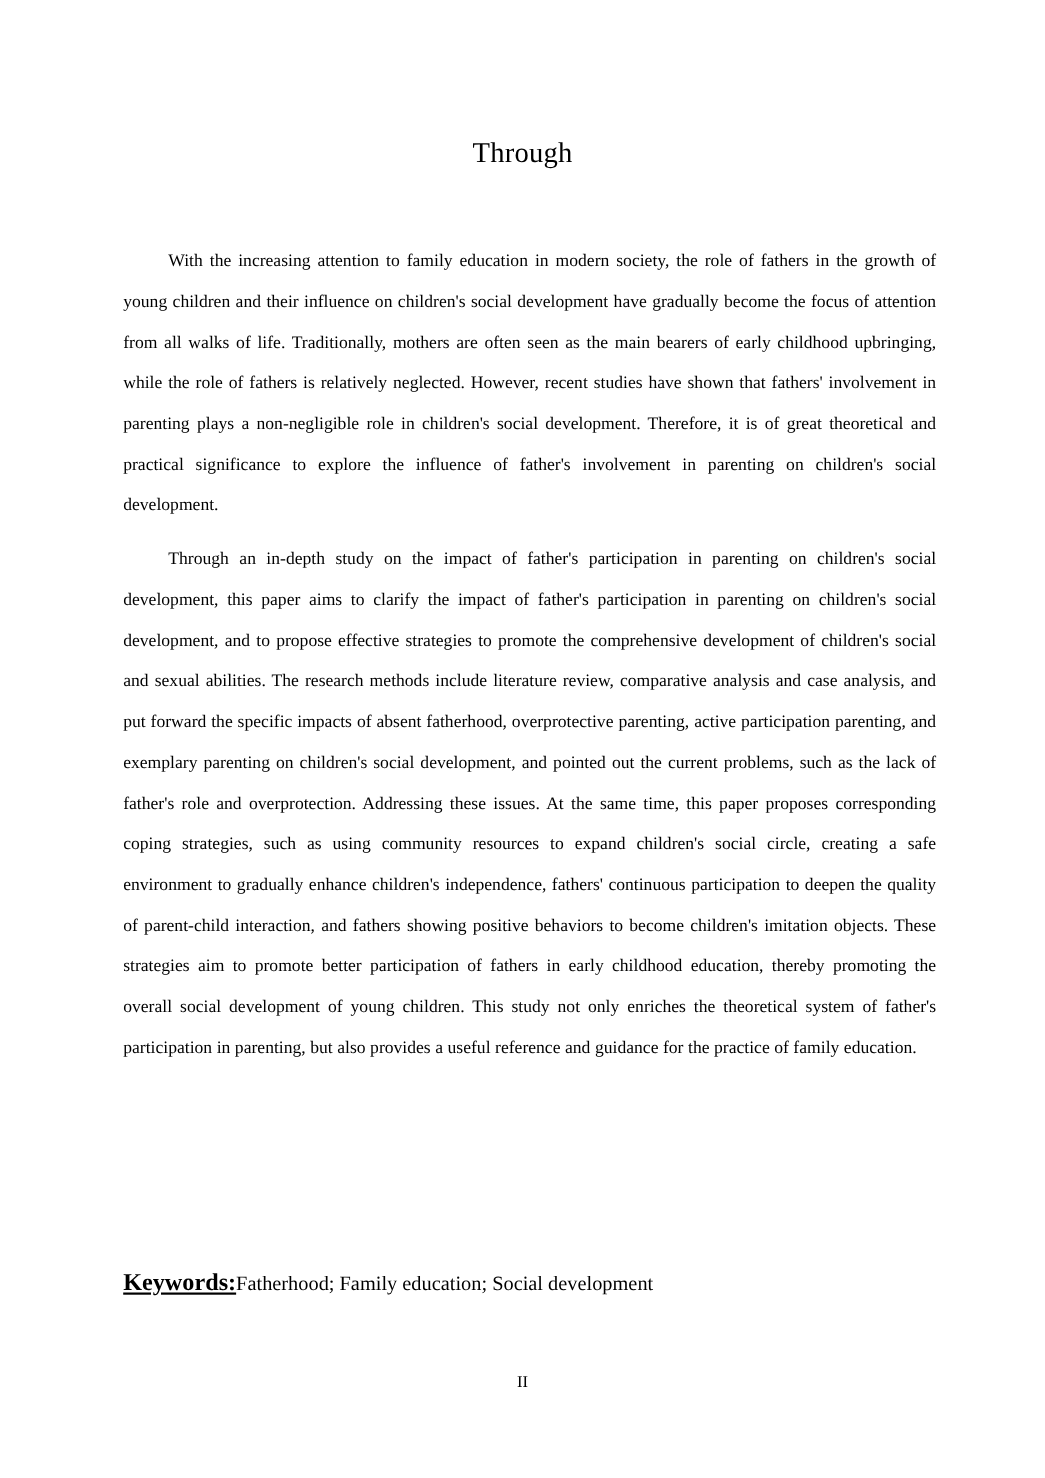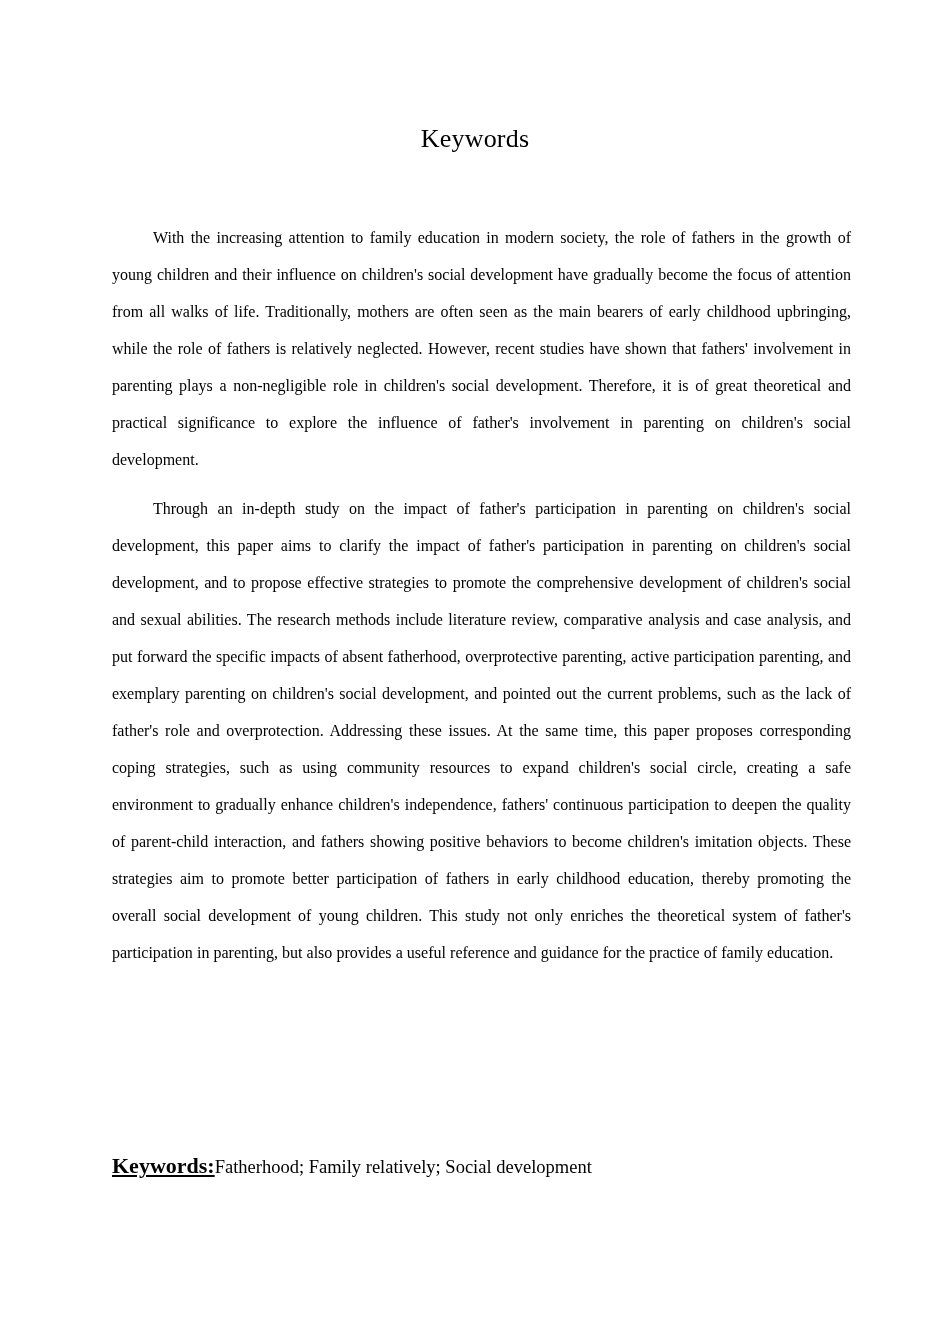--- a/index.html
+++ b/index.html
@@ -88,25 +88,26 @@
     font-size: 15px;
     line-height: 20px;
     font-weight: 400;
   }
 </style>
 </head>
 <body>
 
 <div class="page">
 
-  <div class="doc-title">Keywords</div>
+  <div class="doc-title">Through</div>
 
   <div class="body-area">
     <p class="para">With the increasing attention to family education in modern society, the role of fathers in the growth of young children and their influence on children's social development have gradually become the focus of attention from all walks of life. Traditionally, mothers are often seen as the main bearers of early childhood upbringing, while the role of fathers is relatively neglected. However, recent studies have shown that fathers' involvement in parenting plays a non-negligible role in children's social development. Therefore, it is of great theoretical and practical significance to explore the influence of father's involvement in parenting on children's social development.</p>
     <p class="para">Through an in-depth study on the impact of father's participation in parenting on children's social development, this paper aims to clarify the impact of father's participation in parenting on children's social development, and to propose effective strategies to promote the comprehensive development of children's social and sexual abilities. The research methods include literature review, comparative analysis and case analysis, and put forward the specific impacts of absent fatherhood, overprotective parenting, active participation parenting, and exemplary parenting on children's social development, and pointed out the current problems, such as the lack of father's role and overprotection. Addressing these issues. At the same time, this paper proposes corresponding coping strategies, such as using community resources to expand children's social circle, creating a safe environment to gradually enhance children's independence, fathers' continuous participation to deepen the quality of parent-child interaction, and fathers showing positive behaviors to become children's imitation objects. These strategies aim to promote better participation of fathers in early childhood education, thereby promoting the overall social development of young children. This study not only enriches the theoretical system of father's participation in parenting, but also provides a useful reference and guidance for the practice of family education.</p>
   </div>
 
   <div class="keywords-line">
-    <span class="keywords-label">Keywords:</span><span class="keywords-value">Fatherhood; Family relatively;  Social development</span>
+    <span class="keywords-label">Keywords:</span><span class="keywords-value">Fatherhood; Family education;  Social development</span>
   </div>
 
+  <div class="page-number">II</div>
 
 </div>
 
 </body></html>

